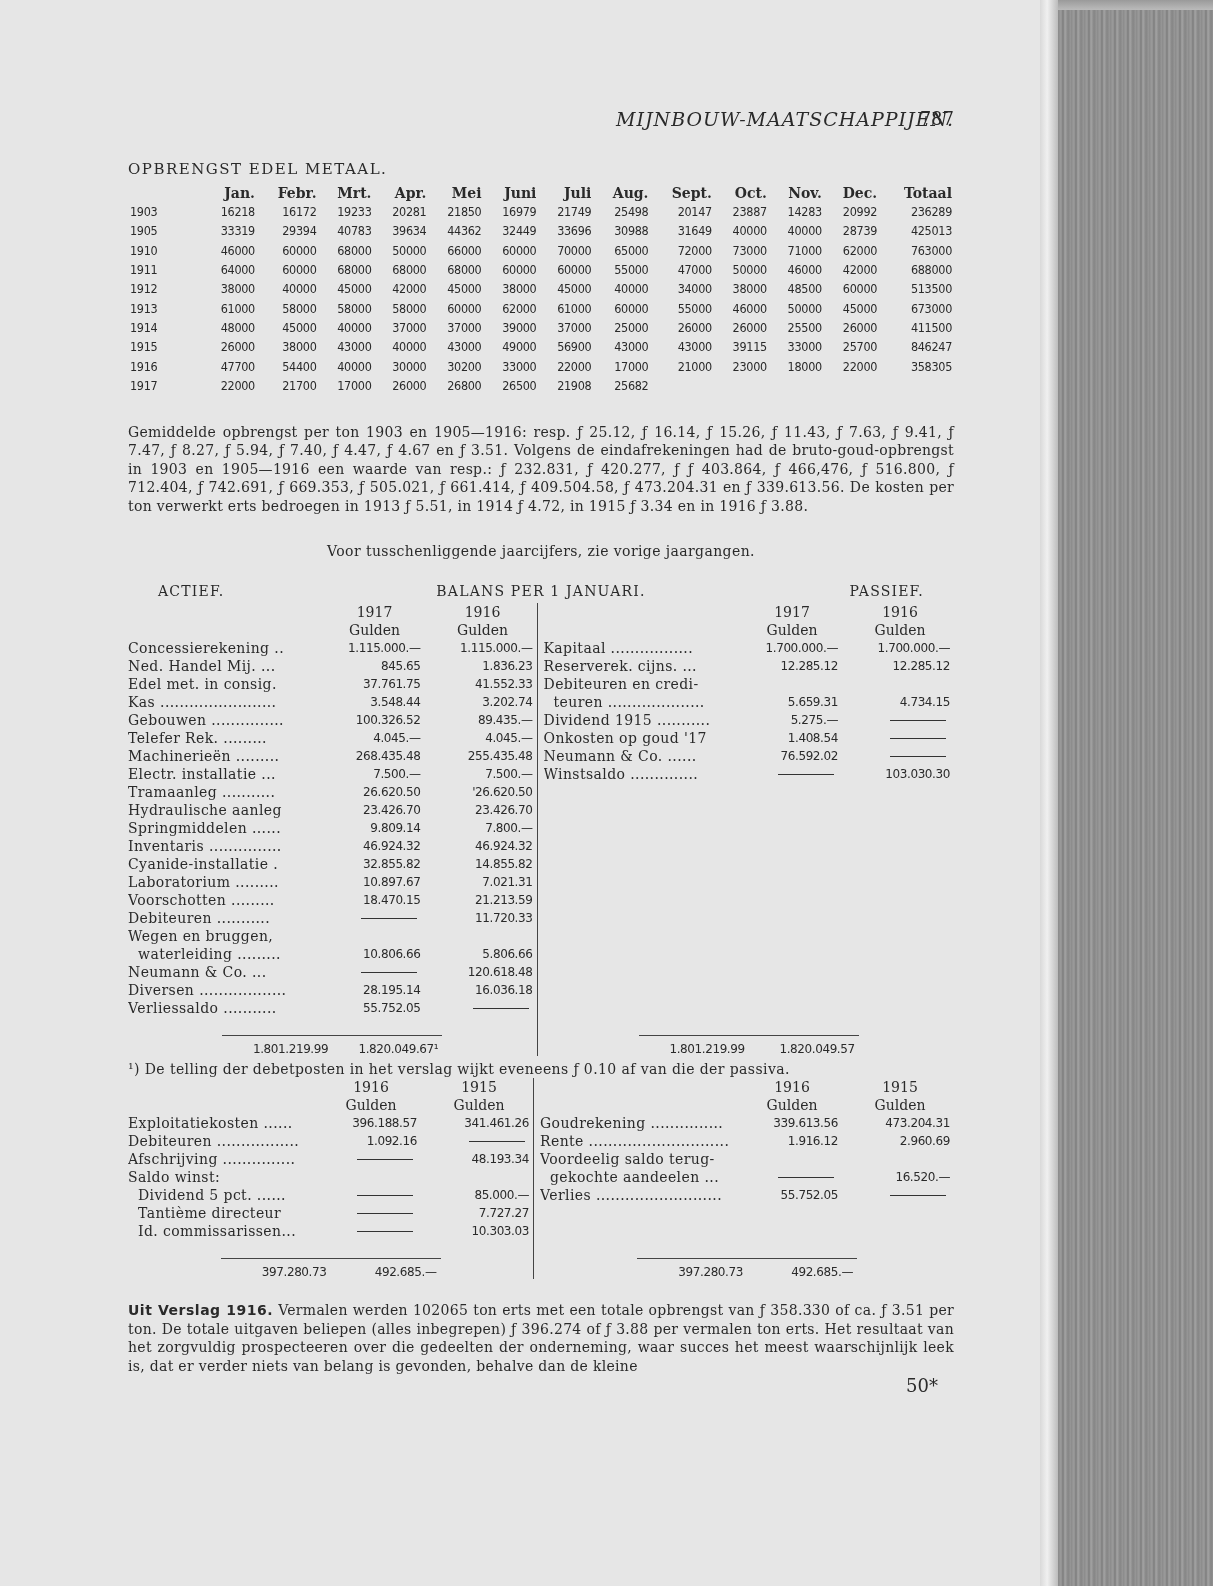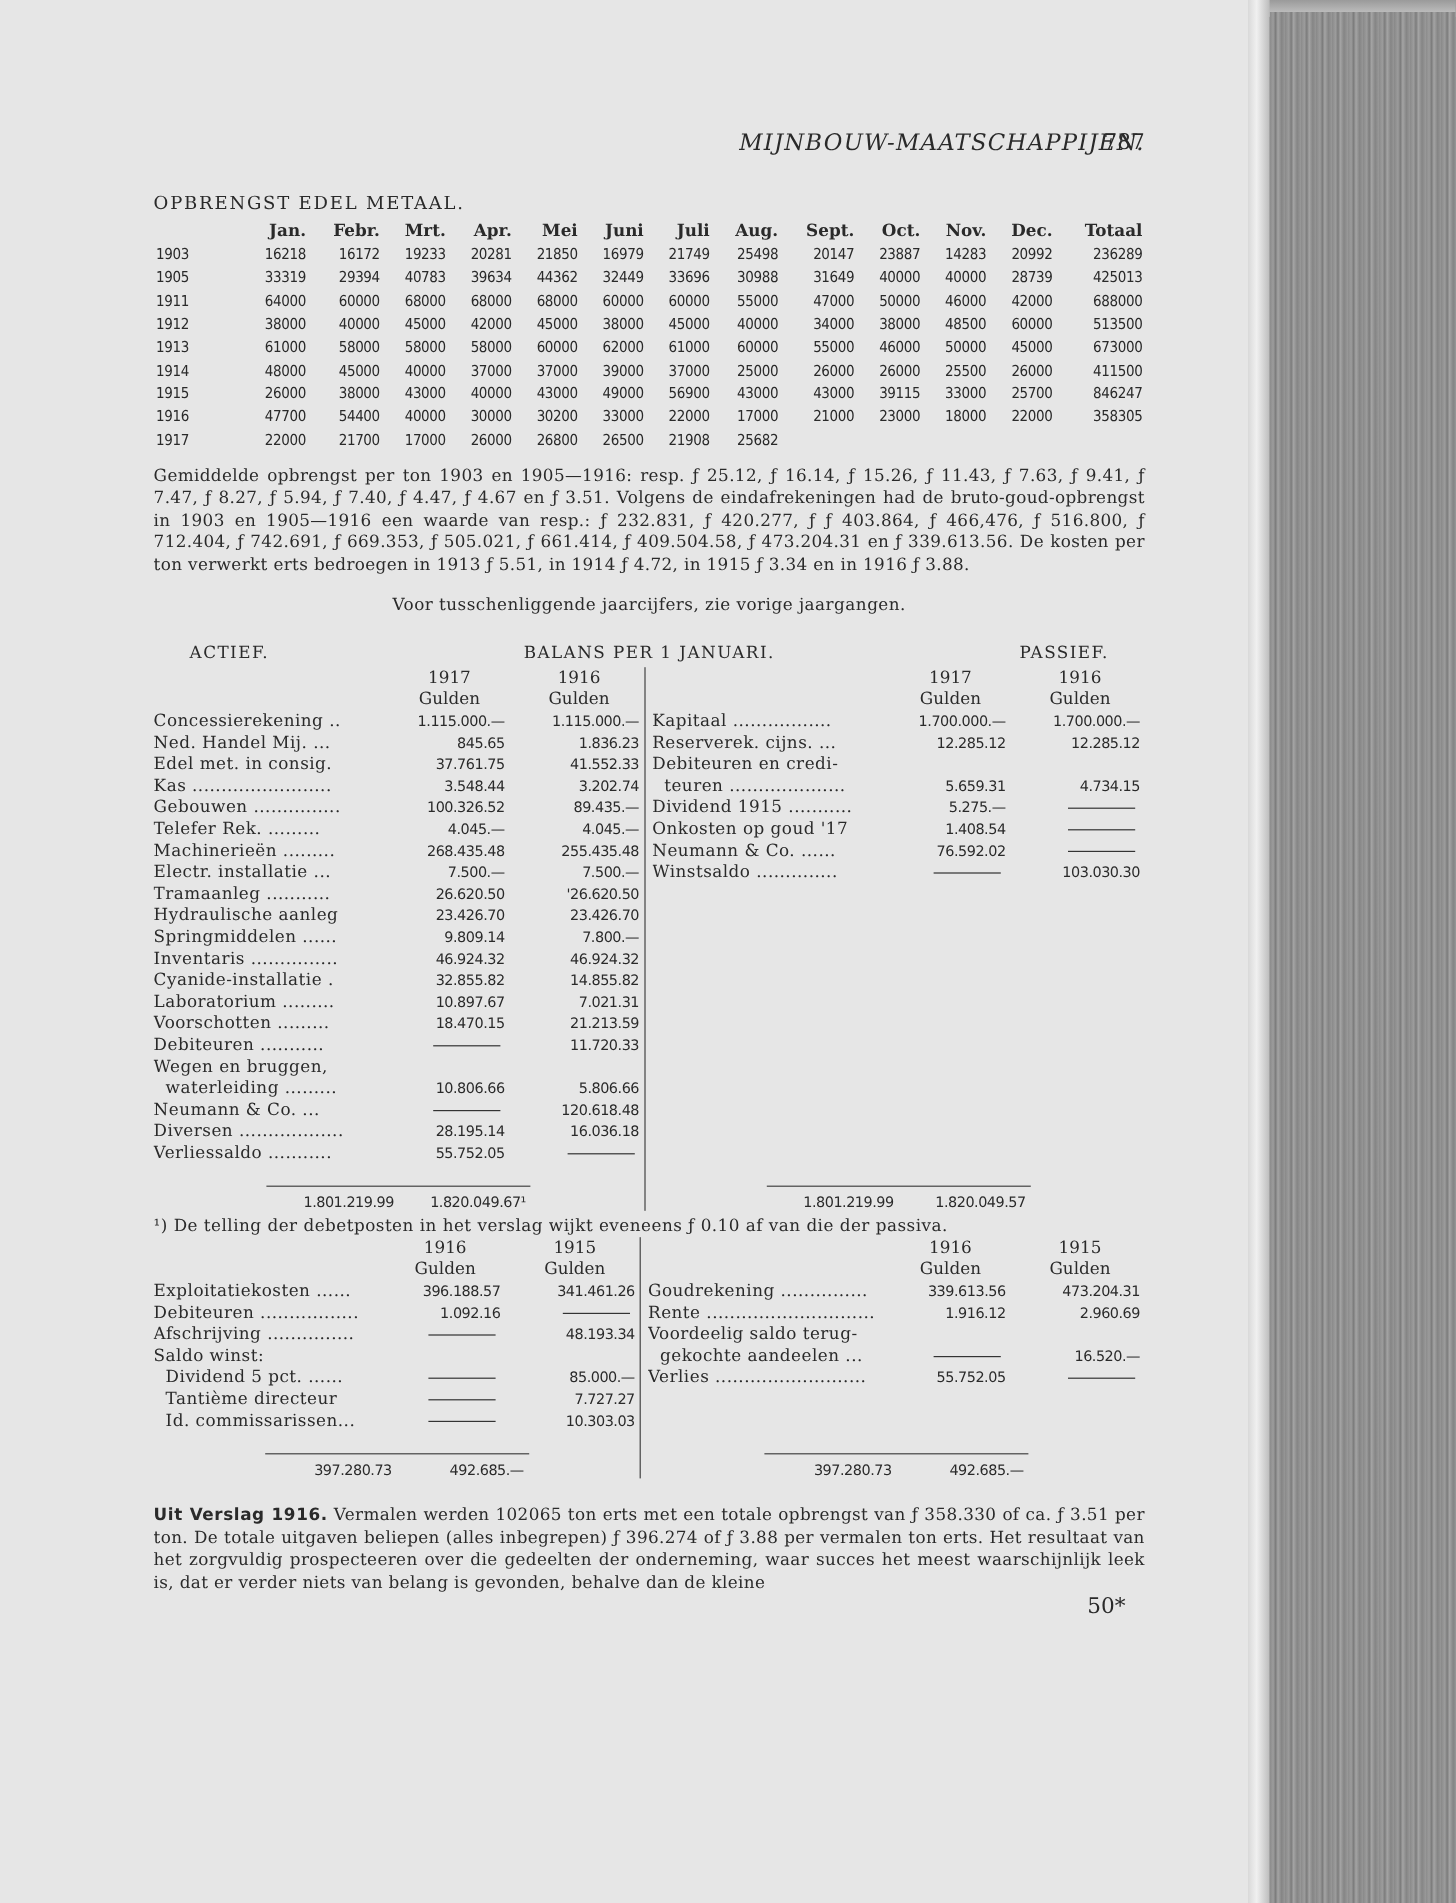--- a/index.html
+++ b/index.html
@@ -11,22 +11,22 @@
   .spine-top{position:absolute;left:0;top:0;width:1213px;height:14px;background:linear-gradient(180deg,#9a9a9a,#c8c8c8);}
   .content{position:absolute;left:128px;top:108px;width:826px;}
   .running-head{position:relative;height:28px;}
   .running-title{position:absolute;left:0;right:0;text-align:right;font-style:italic;font-size:19px;letter-spacing:1px;}
   .page-num{position:absolute;right:0;top:0;font-size:18px;}
   .section-title{font-size:15px;letter-spacing:1.5px;margin-top:24px;}
   table.ore{border-collapse:collapse;width:826px;margin-top:6px;font-size:12.5px;}
   table.ore th{font-weight:bold;font-size:14px;text-align:right;padding:0 2px;height:18px;}
   table.ore td{text-align:right;padding:0 2px;height:19.3px;font-family:"DejaVu Sans Condensed","DejaVu Sans",sans-serif;letter-spacing:-0.3px;}
   table.ore td.year{text-align:left;width:70px;}
-  .para{font-size:14px;line-height:18.5px;text-align:justify;margin-top:12px;letter-spacing:0.3px;}
-  .center-note{text-align:center;font-size:14px;margin-top:16px;letter-spacing:0.4px;}
+  .para{font-size:14px;line-height:18.5px;text-align:justify;margin-top:28px;letter-spacing:0.3px;}
+  .center-note{text-align:center;font-size:14px;margin-top:28px;letter-spacing:0.4px;}
   .acc-head{position:relative;height:20px;margin-top:24px;font-size:14px;letter-spacing:1.2px;}
   .acc-head .l{position:absolute;left:30px;}
   .acc-head .c{position:absolute;left:0;right:0;text-align:center;}
   .acc-head .r{position:absolute;right:30px;}
   .acc{position:relative;display:flex;}
   .acc-side{width:412px;position:relative;}
   .acc-side.right{border-left:1.5px solid #444;padding-left:6px;width:414px;}
   .acc-colhead{display:flex;font-size:14px;line-height:18px;}
   .acc-colhead .lab{flex:1;}
   .acc-colhead .v{width:108px;text-align:center;}
@@ -103,20 +103,36 @@
           <td>32449</td>
           <td>33696</td>
           <td>30988</td>
           <td>31649</td>
           <td>40000</td>
           <td>40000</td>
           <td>28739</td>
           <td>425013</td>
         </tr>
         <tr>
+          <td class="year">1910</td>
+          <td>46000</td>
+          <td>60000</td>
+          <td>68000</td>
+          <td>50000</td>
+          <td>66000</td>
+          <td>60000</td>
+          <td>70000</td>
+          <td>65000</td>
+          <td>72000</td>
+          <td>73000</td>
+          <td>71000</td>
+          <td>62000</td>
+          <td>763000</td>
+        </tr>
+        <tr>
           <td class="year">1911</td>
           <td>64000</td>
           <td>60000</td>
           <td>68000</td>
           <td>68000</td>
           <td>68000</td>
           <td>60000</td>
           <td>60000</td>
           <td>55000</td>
           <td>47000</td>

